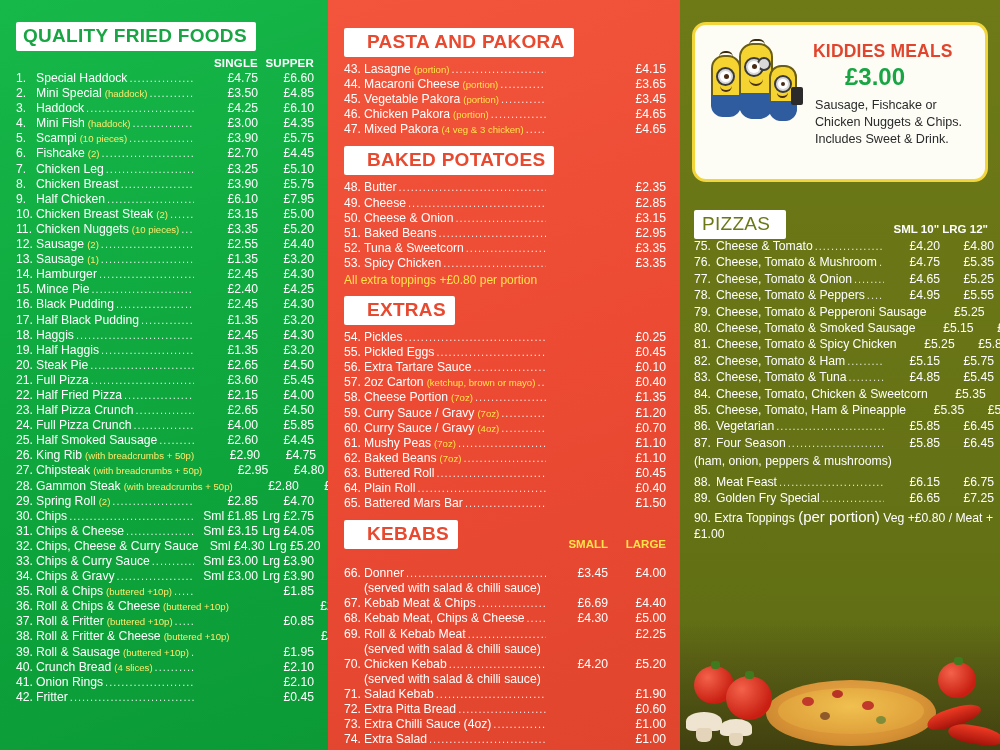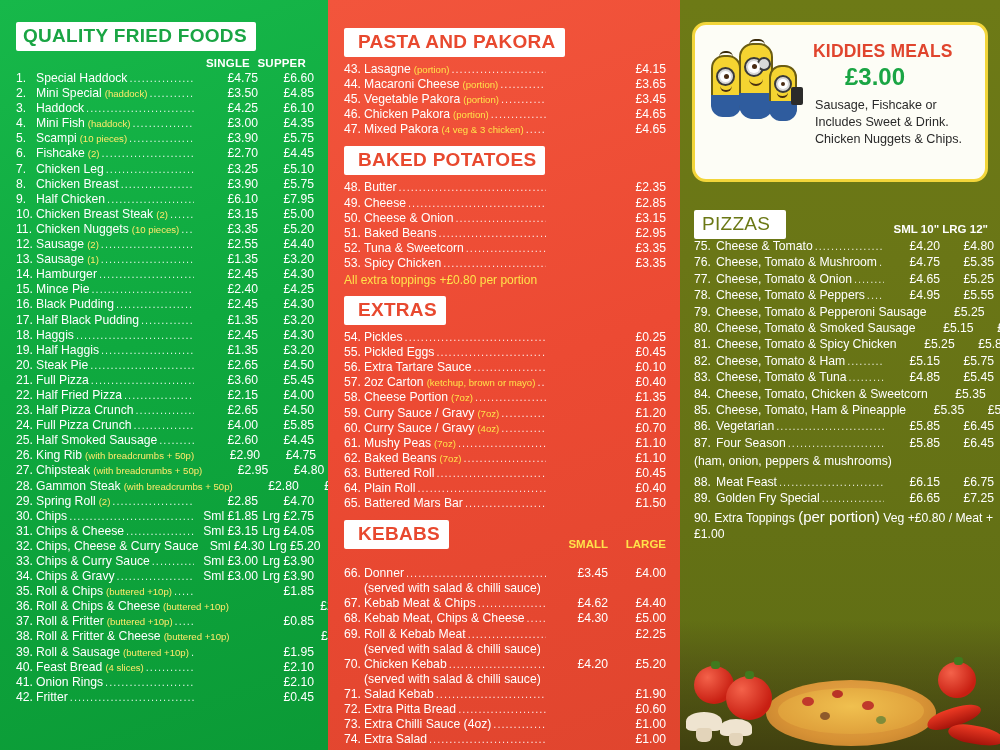--- a/index.html
+++ b/index.html
@@ -50,41 +50,41 @@
     margin-bottom: 4px;
     border-radius: 2px;
   }
   .head-red {
     display: inline-block;
     background: #ffffff;
     color: #e8492f;
     font-weight: bold;
     font-size: 19px;
     letter-spacing: .3px;
-    padding: 3px 9px 4px 14px;
+    padding: 3px 9px 4px 23px;
     margin-bottom: 5px;
     border-radius: 2px;
   }
   .head-olive {
     display: inline-block;
     background: #ffffff;
     color: #6b7815;
     font-weight: normal;
     font-size: 19px;
     letter-spacing: .3px;
     padding: 3px 16px 4px 8px;
     border-radius: 2px;
   }
 
   
   .colhead {
     display: flex; justify-content: flex-end;
     font-weight: bold; font-size: 11.5px;
     letter-spacing: .2px;
-    margin: 2px 8px 2px 0;
+    margin: 2px 0 2px 0;
   }
   .colhead span { display: inline-block; text-align: right; }
   .colhead .c1 { width: 62px; }
   .colhead .c2 { width: 56px; }
 
   .colhead-red {
     display: flex; justify-content: flex-end;
     font-weight: bold; font-size: 11.5px;
     color: #ffe24a;
     margin: -16px 0 16px 0;
@@ -496,21 +496,21 @@
         </li>
         <li class="item single-price">
           <span class="num">39.</span>
           <span class="nm">Roll &amp; Sausage</span>
           <span class="note note-green">(buttered +10p)</span>
           <span class="dots">..........................................................................................</span>
           <span class="p1">£1.95</span>
         </li>
         <li class="item single-price">
           <span class="num">40.</span>
-          <span class="nm">Feast Bread</span>
+          <span class="nm">Crunch Bread</span>
           <span class="note note-green">(4 slices)</span>
           <span class="dots">..........................................................................................</span>
           <span class="p1">£2.10</span>
         </li>
         <li class="item single-price">
           <span class="num">41.</span>
           <span class="nm">Onion Rings</span>
           <span class="dots">..........................................................................................</span>
           <span class="p1">£2.10</span>
         </li>
@@ -700,21 +700,21 @@
           <span class="nm">Donner</span>
           <span class="dots">..........................................................................................</span>
           <span class="p1">£3.45</span>
           <span class="p2">£4.00</span>
         </li>
         <li class="sub">(served with salad &amp; chilli sauce)</li>
         <li class="item red">
           <span class="num">67.</span>
           <span class="nm">Kebab Meat &amp; Chips</span>
           <span class="dots">..........................................................................................</span>
-          <span class="p1">£4.62</span>
+          <span class="p1">£6.69</span>
           <span class="p2">£4.40</span>
         </li>
         <li class="item red">
           <span class="num">68.</span>
           <span class="nm">Kebab Meat, Chips &amp; Cheese</span>
           <span class="dots">..........................................................................................</span>
           <span class="p1">£4.30</span>
           <span class="p2">£5.00</span>
         </li>
         <li class="item red">
@@ -792,22 +792,22 @@
         <div class="min-pupil" style="left:86px; top:57px; width:4px; height:4px;"></div>
         <div class="min-overall" style="left:74px; top:76px; width:28px; height:20px; border-radius:0 0 12px 12px;"></div>
         <div class="min-mouth" style="left:82px; top:67px; width:11px; height:6px;"></div>
         <div style="position:absolute; left:96px; top:62px; width:12px; height:18px; background:#2b2b2b; border-radius:2px;"></div>
       </div>
 
       <div class="kiddies-title">KIDDIES MEALS</div>
       <div class="kiddies-price">£3.00</div>
       <div class="kiddies-lines">
         <div>Sausage, Fishcake or</div>
+        <div>Chicken Nuggets &amp; Chips.</div>
         <div>Includes Sweet &amp; Drink.</div>
-        <div>Chicken Nuggets &amp; Chips.</div>
       </div>
     </div>
 
     <div class="pizza-wrap">
       <div class="head-olive">PIZZAS</div>
       <div class="colhead-pizza">SML 10"  LRG 12"</div>
       <ul id="pizza-list">
           <li class="pz">
             <span class="num">75.</span>
             <span class="nm">Cheese &amp; Tomato</span>

